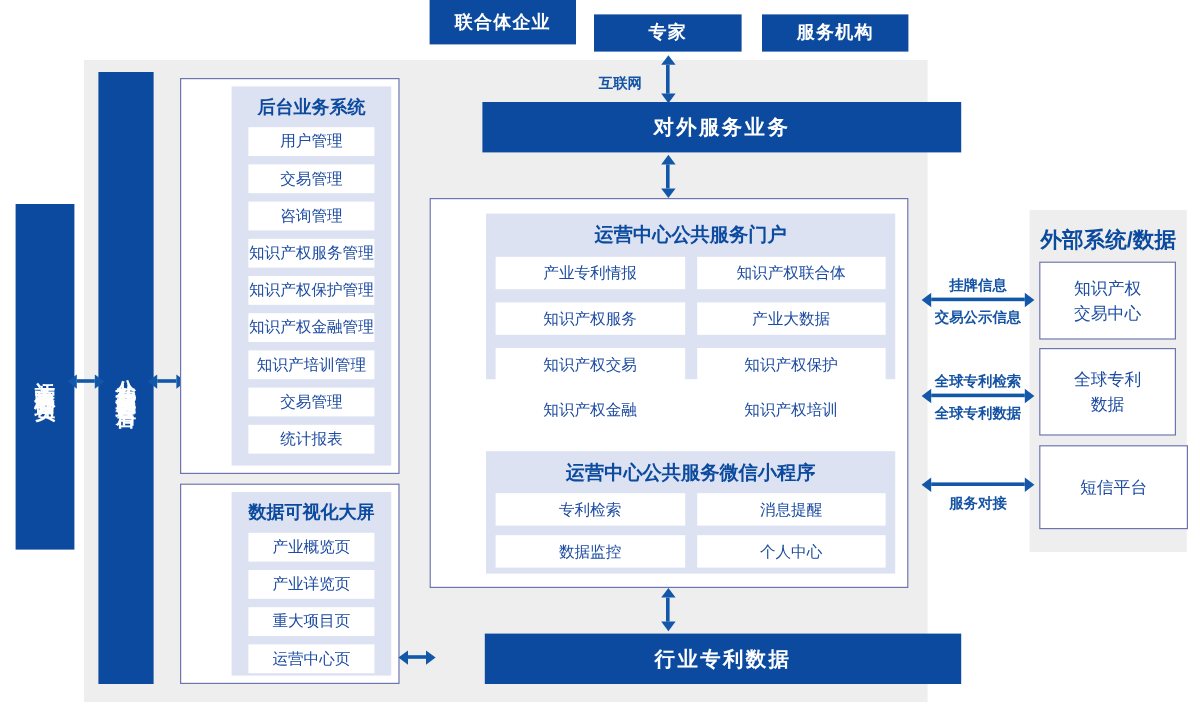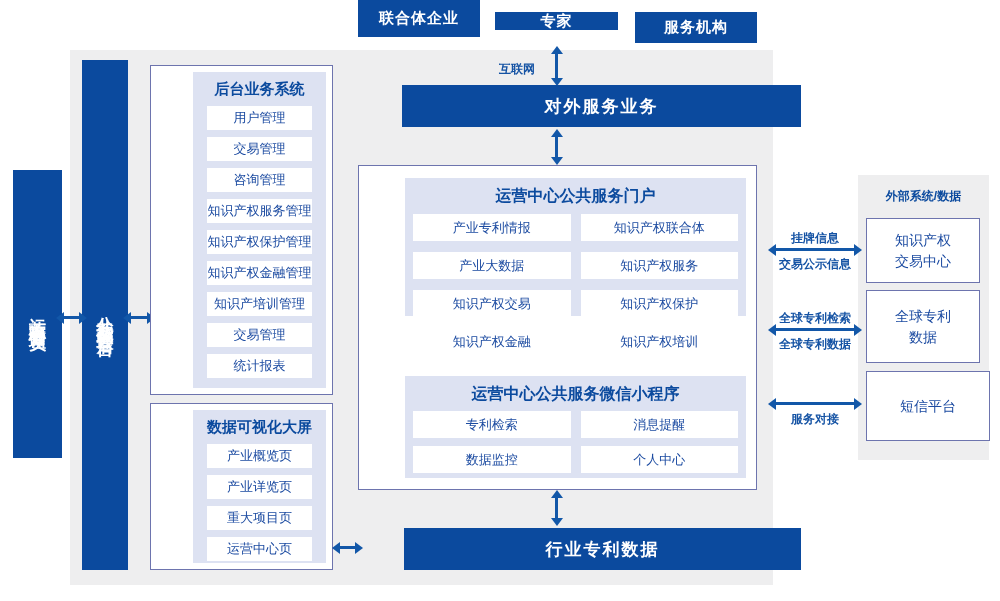--- a/index.html
+++ b/index.html
@@ -37,34 +37,34 @@
   .ah::after{right:-8px;border-left:8px solid var(--arrow);}
   .av{position:absolute;width:3px;background:var(--arrow);}
   .av::before,.av::after{content:"";position:absolute;left:-4.5px;width:0;height:0;
       border-left:6px solid transparent;border-right:6px solid transparent;}
   .av::before{top:-8px;border-bottom:8px solid var(--arrow);}
   .av::after{bottom:-8px;border-top:8px solid var(--arrow);}
   .linklbl{position:absolute;width:86px;text-align:center;font-size:12px;font-weight:bold;color:var(--lbl);}
   .sysbox{position:absolute;background:#fff;border:1px solid var(--bordr);box-sizing:border-box;
           color:var(--txt);font-size:14px;display:flex;align-items:center;justify-content:center;
           text-align:center;white-space:pre-line;line-height:1.45;}
-  .rtitle{position:absolute;text-align:center;font-weight:bold;font-size:12px;color:var(--blue);}
+  .rtitle{position:absolute;text-align:center;font-weight:bold;font-size:18px;color:var(--blue);}
 </style>
 </head>
 <body>
 
 <div id="stage">
 
   <div class="bgpane" style="left:70px;top:50px;width:703px;height:535px;"></div>
   <div class="bgpane" style="left:858px;top:175px;width:131px;height:285px;"></div>
 
   <div class="bluebox actor" style="left:358px;top:0;width:122px;height:37px;">
     <span>联合体企业</span>
   </div>
-  <div class="bluebox actor" style="left:495px;top:12px;width:123px;height:18px;justify-content:center;">
+  <div class="bluebox actor" style="left:495px;top:12px;width:123px;height:31px;justify-content:center;">
     <span>专家</span>
   </div>
   <div class="bluebox actor" style="left:635px;top:12px;width:122px;height:31px;">
     <span>服务机构</span>
   </div>
 
   <div class="linklbl" style="left:474px;top:61px;">互联网</div>
   <div class="av" style="left:555px;top:54px;height:24px;"></div>
 
   <div class="bluebox bigbar" style="left:358px;top:85px;width:399px;height:42px;">
@@ -110,22 +110,22 @@
       </div>
     </div>
   </div>
 
   <div class="wbox" style="left:358px;top:165px;width:399px;height:325px;">
     <div class="lav" style="left:10px;top:12px;right:10px;height:138px;">
       <div class="panel-title big">运营中心公共服务门户</div>
       <div class="tile-grid">
         <div class="tile">产业专利情报</div>
         <div class="tile">知识产权联合体</div>
+        <div class="tile">知识产权服务</div>
         <div class="tile">产业大数据</div>
-        <div class="tile">知识产权服务</div>
         <div class="tile">知识产权交易</div>
         <div class="tile">知识产权保护</div>
         <div class="tile">知识产权金融</div>
         <div class="tile">知识产权培训</div>
       </div>
     </div>
     <div class="lav" style="left:10px;top:210px;right:10px;height:102px;">
       <div class="panel-title big" style="padding-bottom:6px;">运营中心公共服务微信小程序</div>
       <div class="tile-grid" style="gap:8px 10px;">
         <div class="tile">专利检索</div>

